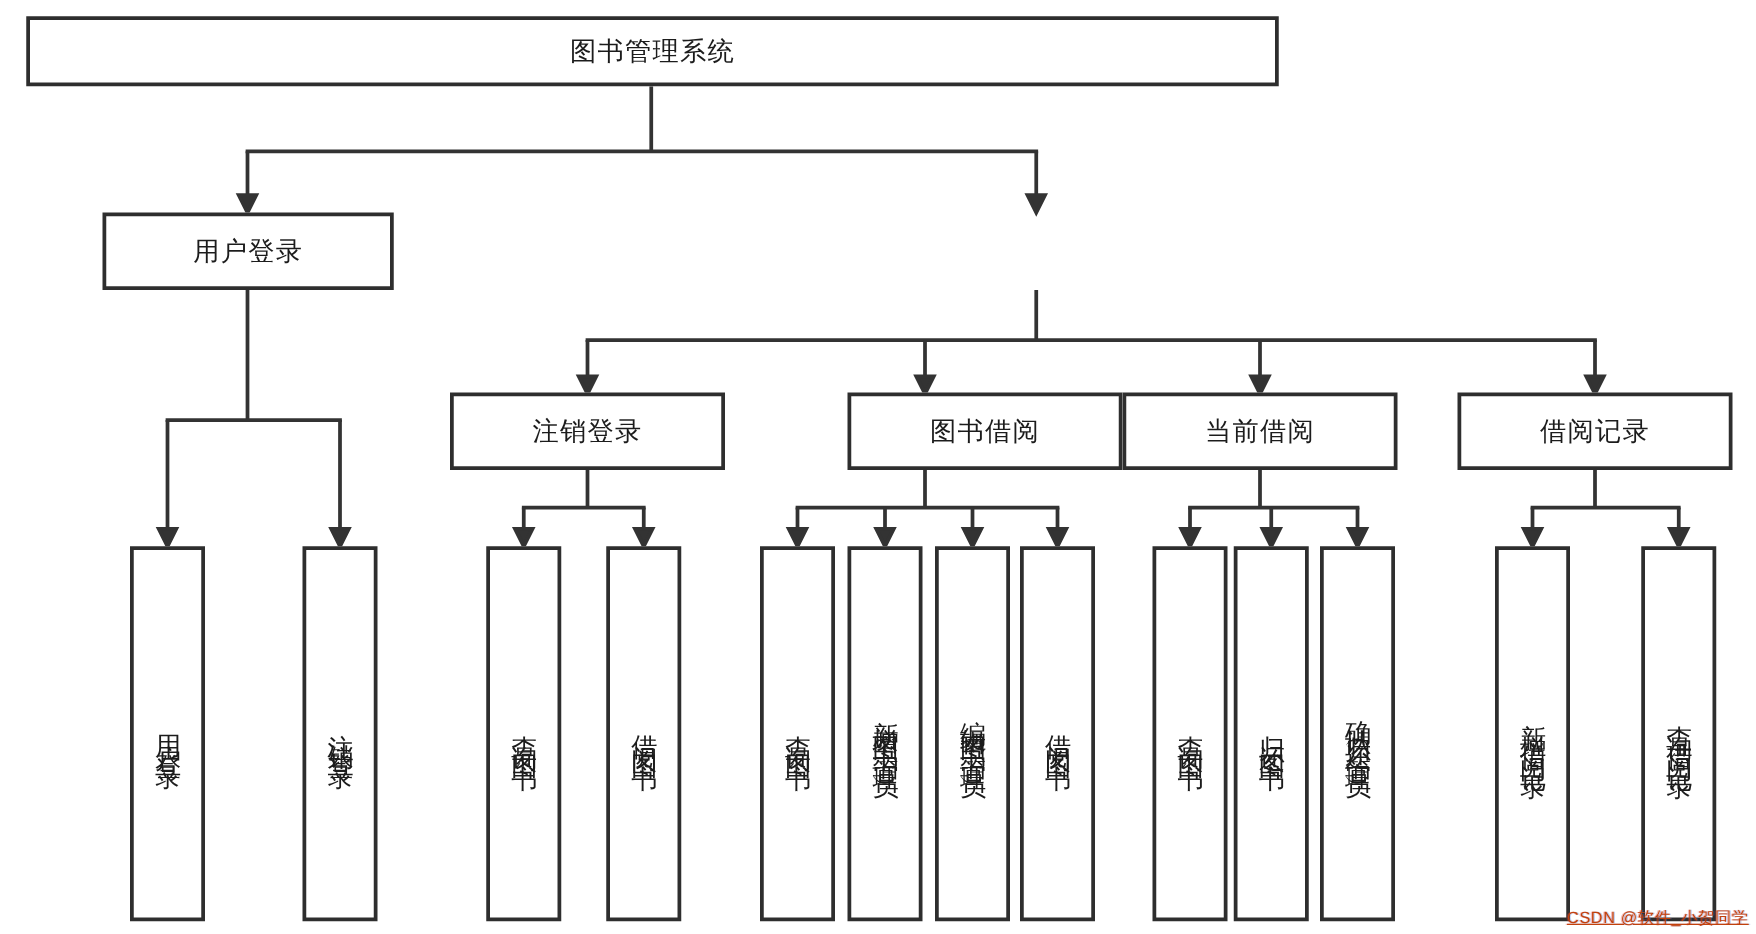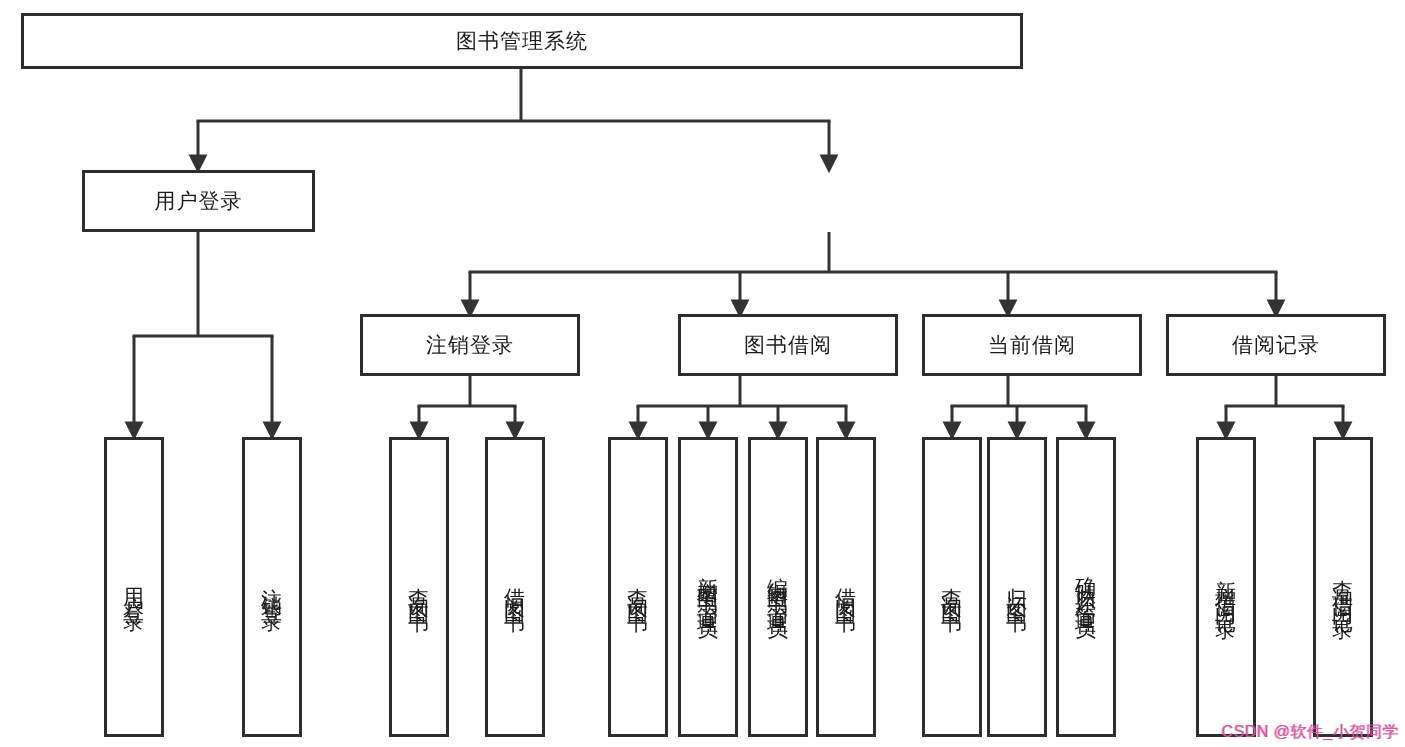--- a/index.html
+++ b/index.html
@@ -51,26 +51,27 @@
     text-orientation: mixed;
     font-size: 21px;
     letter-spacing: 8px;
     line-height: 1;
     color: #1c1c1c;
   }
   .watermark {
     position: absolute;
     right: 6px;
     bottom: 4px;
-    font-size: 16px;
-    color: #ec4899;
+    font-size: 13px;
+    color: #c2410c;
     letter-spacing: 0.5px;
     text-shadow: -1px 0 rgba(220, 60, 60, 0.35), 1px 0 rgba(70, 120, 220, 0.35);
     z-index: 3;
     white-space: nowrap;
+    text-decoration: underline;
   }
 </style>
 </head>
 <body>
 
 <div class="canvas">
 
   <svg class="connector-layer" width="1405" height="747" viewBox="0 0 1405 747" stroke="#333333" stroke-width="3" fill="#333333">
 
     <line x1="521" y1="69" x2="521" y2="121"></line>
@@ -140,21 +141,21 @@
   <div class="node" style="left:82px; top:170px; width:233px; height:62px;">
     <span>用户登录</span>
   </div>
 
   <div class="node" style="left:360px; top:314px; width:220px; height:62px;">
     <span>注销登录</span>
   </div>
   <div class="node" style="left:630px; top:314px; width:220px; height:62px;margin-left:48px;">
     <span>图书借阅</span>
   </div>
-  <div class="node" style="left:922px; top:314px; width:220px; height:62px;">
+  <div class="node" style="left:898px; top:314px; width:220px; height:62px;">
     <span>当前借阅</span>
   </div>
   <div class="node" style="left:1166px; top:314px; width:220px; height:62px;">
     <span>借阅记录</span>
   </div>
 
   <div class="leaf" style="left:104px; top:437px; width:60px; height:300px;">
     <span class="vtext">用户登录</span>
   </div>
   <div class="leaf" style="left:242px; top:437px; width:60px; height:300px;">

